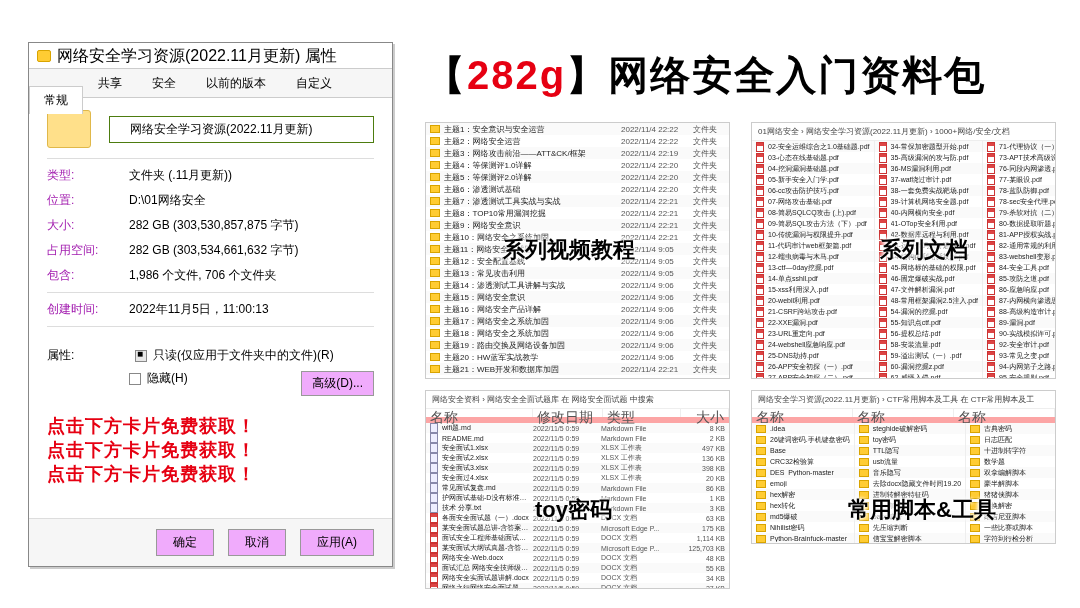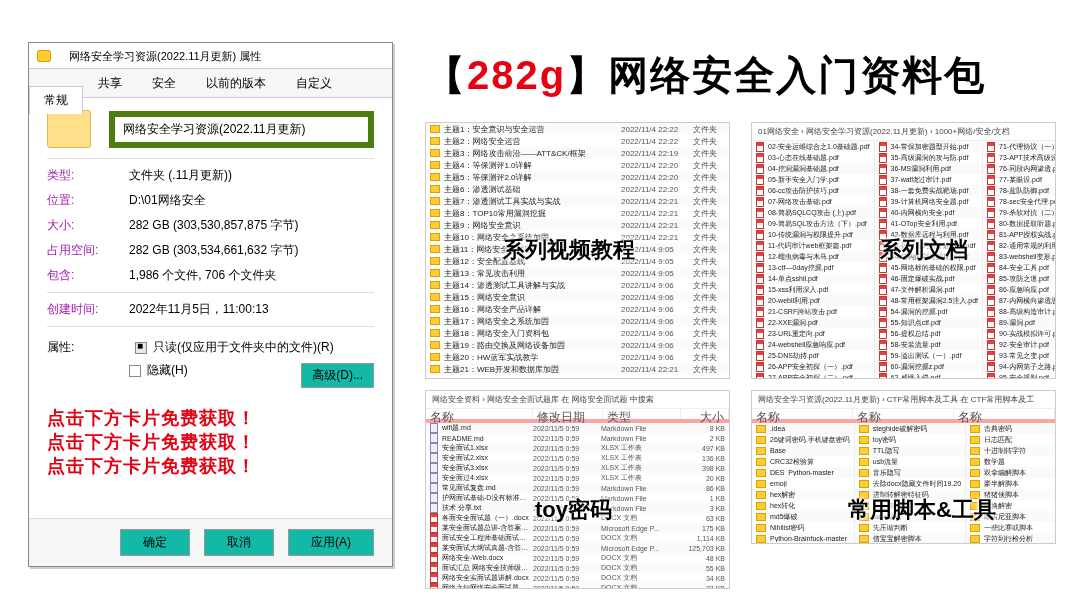--- a/index.html
+++ b/index.html
@@ -2,46 +2,46 @@
 <html><head>
 <meta charset="utf-8">
 <style>
 *{box-sizing:border-box;margin:0;padding:0;font-family:"Microsoft YaHei",SimSun,Arial,sans-serif}
 body{width:1080px;height:608px;background:#fff;position:relative;overflow:hidden}
 .canvas{position:absolute;inset:0}
 .big-title{position:absolute;left:425px;top:48px;font-size:40px;font-weight:900;letter-spacing:2px;color:#000}
 .big-title .red{color:#e60012}
 
 .props{position:absolute;left:28px;top:42px;width:365px;height:525px;border:1px solid #888;background:#fff;box-shadow:2px 2px 0 #ccc}
-.props-title{height:26px;line-height:26px;padding:0 8px;font-size:11px;background:#fff;border-bottom:1px solid #ccc;display:flex;align-items:center;gap:18px}
+.props-title{height:26px;line-height:26px;padding:0 8px;font-size:16px;background:#fff;border-bottom:1px solid #ccc;display:flex;align-items:center;gap:6px}
 .folder-ico{width:14px;height:12px;background:#ffcc33;border:1px solid #d9a400;border-radius:2px;display:inline-block}
 .tabs{display:flex;font-size:12px;border-bottom:1px solid #ccc;background:#f6f6f6}
 .tab{padding:5px 14px;border:1px solid transparent;border-bottom:none;cursor:pointer}
 .tab.active{background:#fff;border-color:#ccc;position:relative;top:17px}
 .props-body{padding:12px 18px 8px 18px;font-size:12px}
 .icon-row{display:flex;align-items:center;gap:18px;margin-bottom:10px}
 .big-folder{width:44px;height:38px;background:#ffe08a;border:1px solid #e0b84a;border-radius:3px}
-.name-box{flex:1;border:6px solid #4d7c0f;padding:4px 8px}
+.name-box{flex:1;border:1px solid #4d7c0f;padding:4px 20px}
 .hr{height:1px;background:#ddd;margin:8px 0}
 .kv{display:flex;margin:8px 0}
 .kv .k{width:82px;color:#a21caf}
 .kv .v{flex:1}
-.attrs{margin-top:12px}
+.attrs{margin-top:20px}
 .cb-row{display:flex;align-items:center;gap:6px;margin:6px 0 6px 82px;font-size:12px}
 .cb-row.first{margin-left:0}
 .cb-row.first .k{width:82px}
 .cb{width:12px;height:12px;border:1px solid #888;display:inline-block}
 .cb.checked{background:#e8e8e8;position:relative}
 .cb.checked:after{content:"■";position:absolute;left:1px;top:-3px;font-size:10px}
 .adv-row{display:flex;justify-content:flex-end;margin-top:-22px}
-.btn-sm{border:1px solid #999;background:#14b8a6;padding:3px 10px;font-size:12px;cursor:pointer}
+.btn-sm{border:1px solid #999;background:#f0abfc;padding:3px 10px;font-size:12px;cursor:pointer}
 .red-lines{margin-top:18px}
 .red-lines div{color:#e60012;font-weight:900;font-size:18px;margin:0 0;letter-spacing:1px}
 .dlg-btns{display:flex;gap:14px;justify-content:flex-end;padding:10px 18px;border-top:1px solid #ddd;position:absolute;bottom:0;left:0;right:0;background:#f6f6f6}
-.dlg-btns .btn-sm{padding:4px 22px}
+.dlg-btns .btn-sm{padding:4px 16px}
 
 .panel{position:absolute;border:1px solid #ccc;background:#fff;font-size:8px;overflow:hidden}
 .p1{left:425px;top:122px;width:305px;height:257px}
 .p2{left:751px;top:122px;width:305px;height:257px}
 .p3{left:425px;top:390px;width:305px;height:199px}
 .p4{left:751px;top:390px;width:305px;height:154px}
 .panel .row{display:flex;align-items:center;height:12px;padding:0 4px;gap:4px}
 .panel .row:nth-child(odd){background:#fafafa}
 .fico{width:10px;height:8px;background:#ffcc33;border:1px solid #d9a400;flex-shrink:0}
 .pico{width:8px;height:10px;background:#fff;border:1px solid #c33;flex-shrink:0;position:relative}
@@ -49,21 +49,21 @@
 .dico{width:8px;height:10px;background:#eef;border:1px solid #88a;flex-shrink:0}
 .nm{flex:1;white-space:nowrap;overflow:hidden;text-overflow:ellipsis;color:#222}
 .dt{width:68px;color:#555;text-align:left}
 .tp{width:32px;color:#555;text-align:left}
 .overlay-label{position:absolute;font-size:22px;font-weight:900;color:#000;background:rgba(255,255,255,0);pointer-events:none;text-shadow:0 0 4px #fff,0 0 4px #fff,0 0 4px #fff}
 .ol1{left:503px;top:235px}
 .ol2{left:880px;top:235px}
 .ol3{left:535px;top:495px}
 .ol4{left:848px;top:495px}
 .crumb{height:18px;border-bottom:1px solid #eee;font-size:8px;display:flex;align-items:center;padding:0 6px;color:#444;gap:4px}
-.hdr{height:14px;border-bottom:4px solid #fca5a5;display:flex;font-size:12px;color:#555}
+.hdr{height:14px;border-bottom:6px solid #fca5a5;display:flex;font-size:14px;color:#555}
 .hdr span{padding:0 4px;border-right:1px solid #eee}
 .cols3{display:flex}
 .col{flex:1;border-right:1px solid #eee}
 .col:last-child{border-right:none}
 .col .row{height:11px}
 .col .nm{font-size:7px}
 </style>
 </head>
 <body>
 
@@ -241,21 +241,21 @@
         <span class="tp">文件夹</span>
       </div>
       <div class="row">
         <span class="fico"></span>
         <span class="nm">主题17：网络安全之系统加固</span>
         <span class="dt">2022/11/4 9:06</span>
         <span class="tp">文件夹</span>
       </div>
       <div class="row">
         <span class="fico"></span>
-        <span class="nm">主题18：网络安全入门资料包</span>
+        <span class="nm">主题18：网络安全之系统加固</span>
         <span class="dt">2022/11/4 9:06</span>
         <span class="tp">文件夹</span>
       </div>
       <div class="row">
         <span class="fico"></span>
         <span class="nm">主题19：路由交换及网络设备加固</span>
         <span class="dt">2022/11/4 9:06</span>
         <span class="tp">文件夹</span>
       </div>
       <div class="row">

